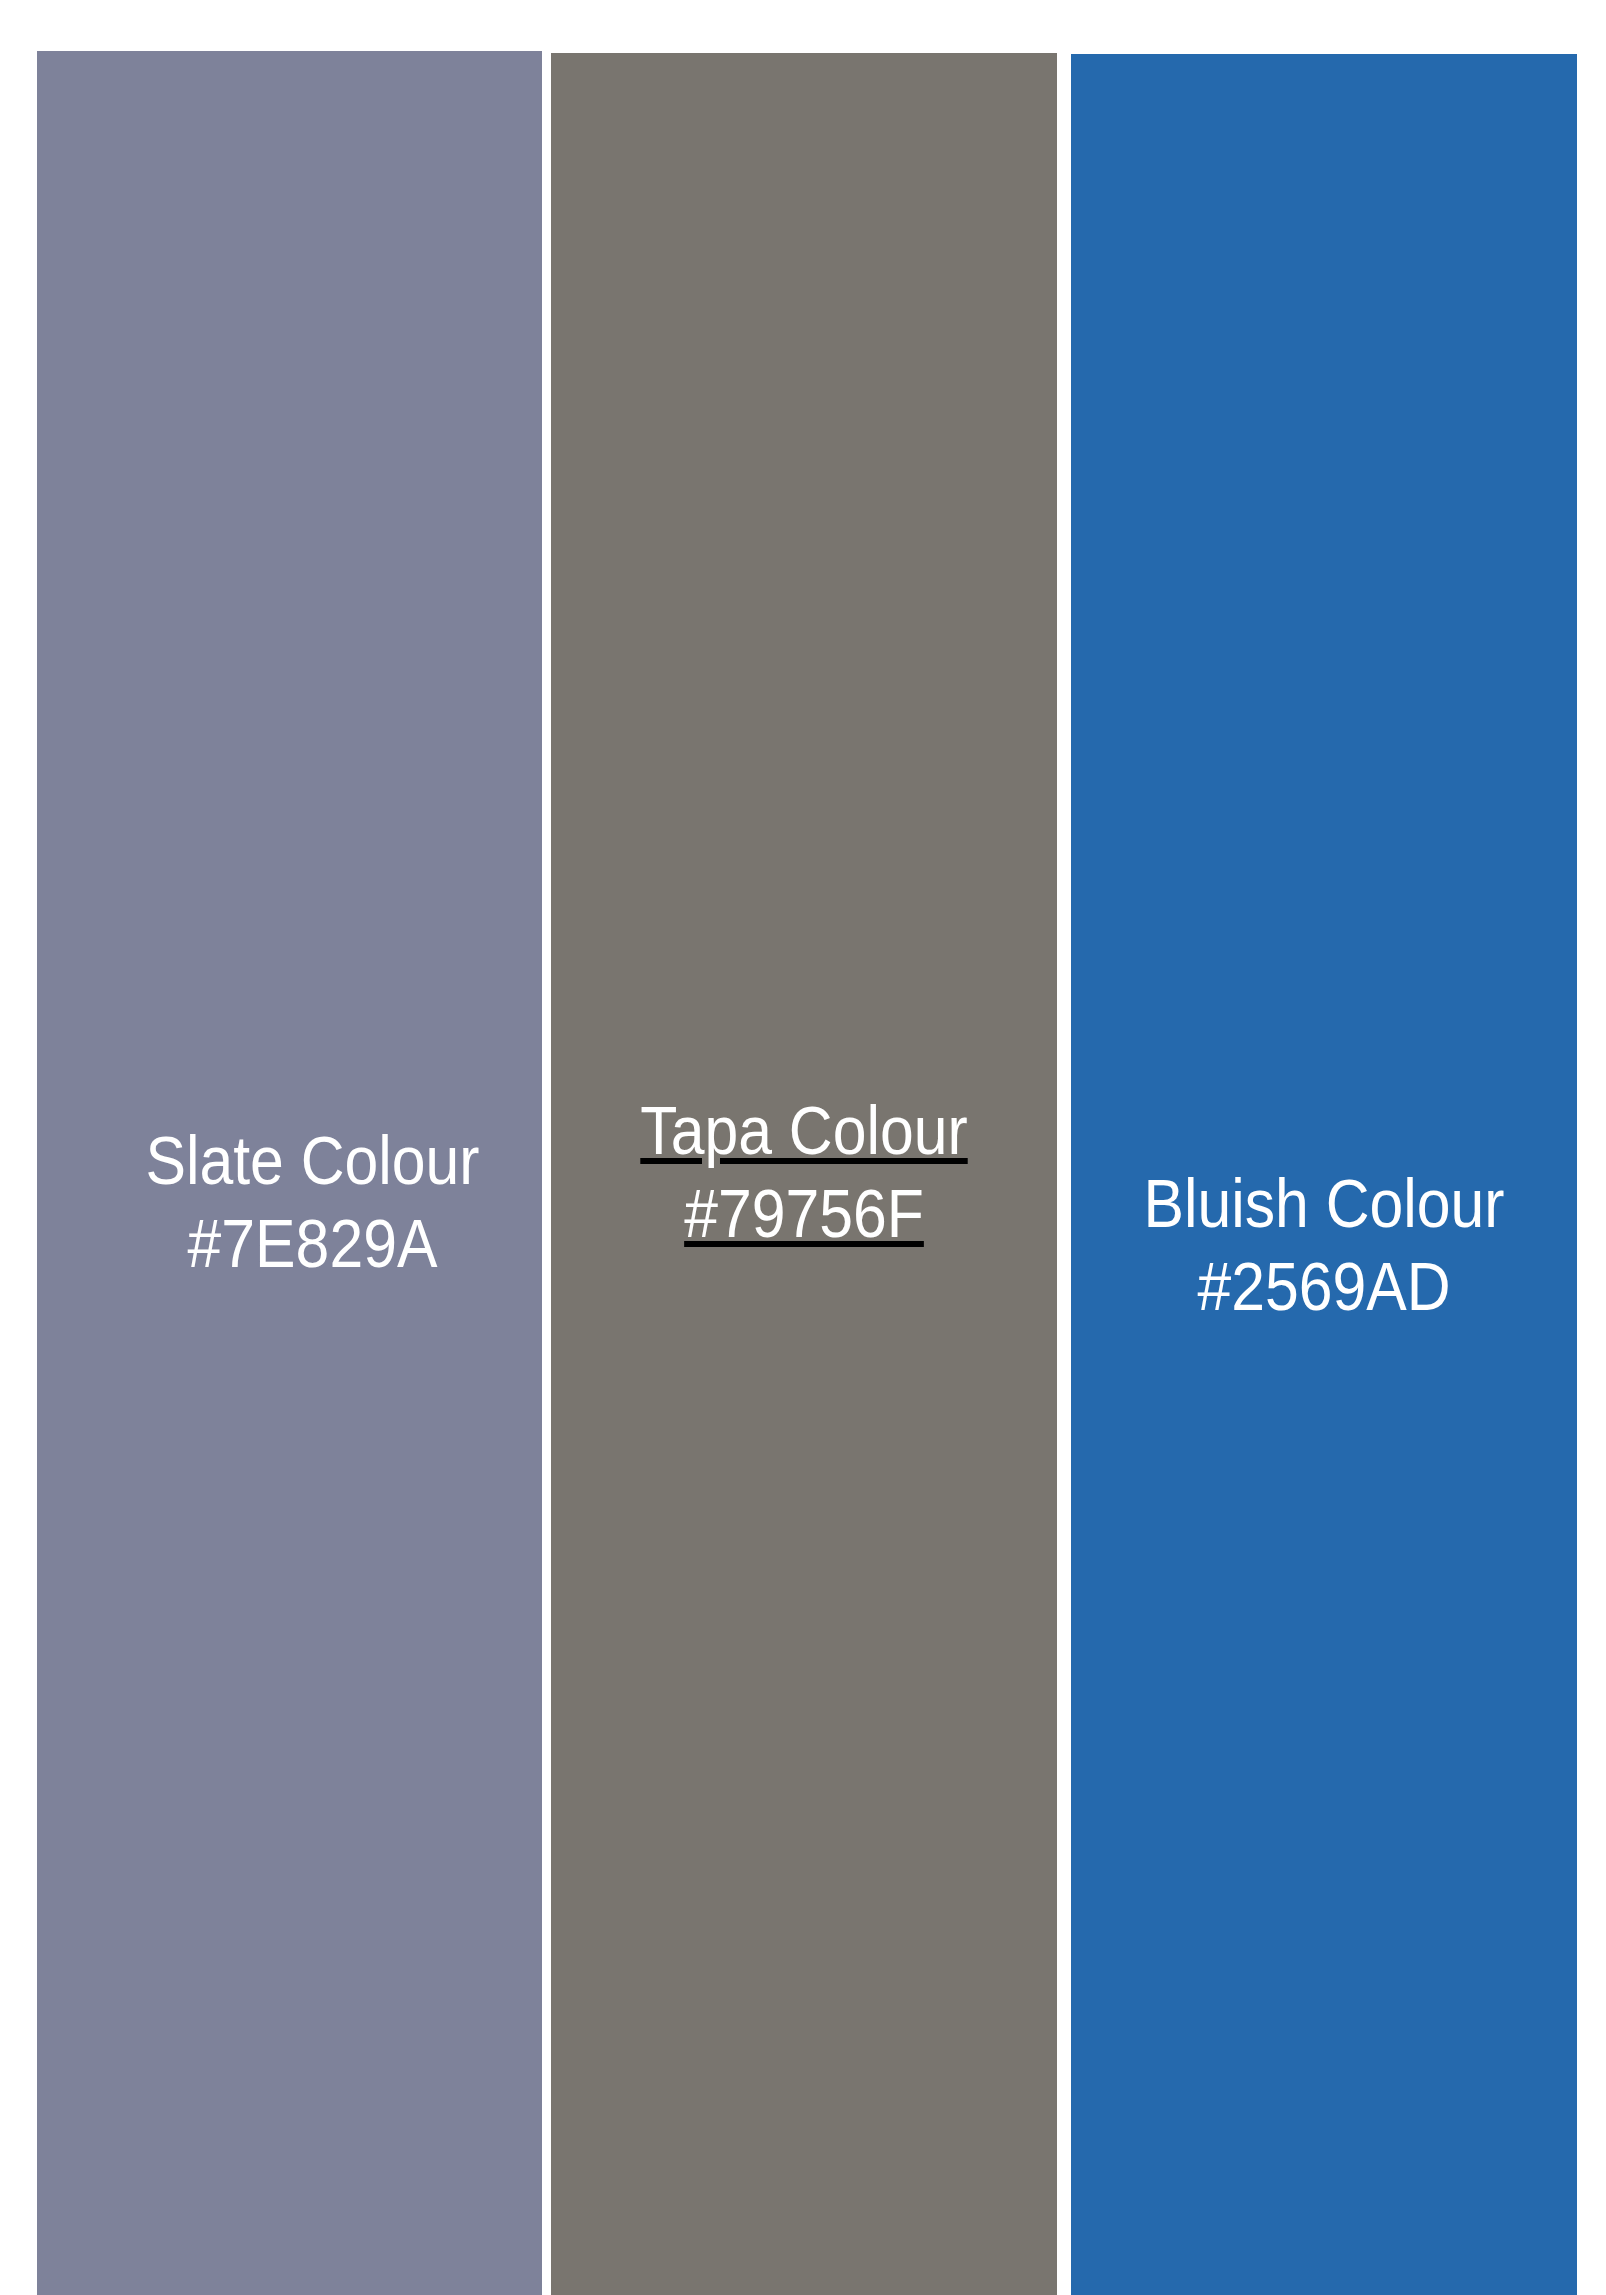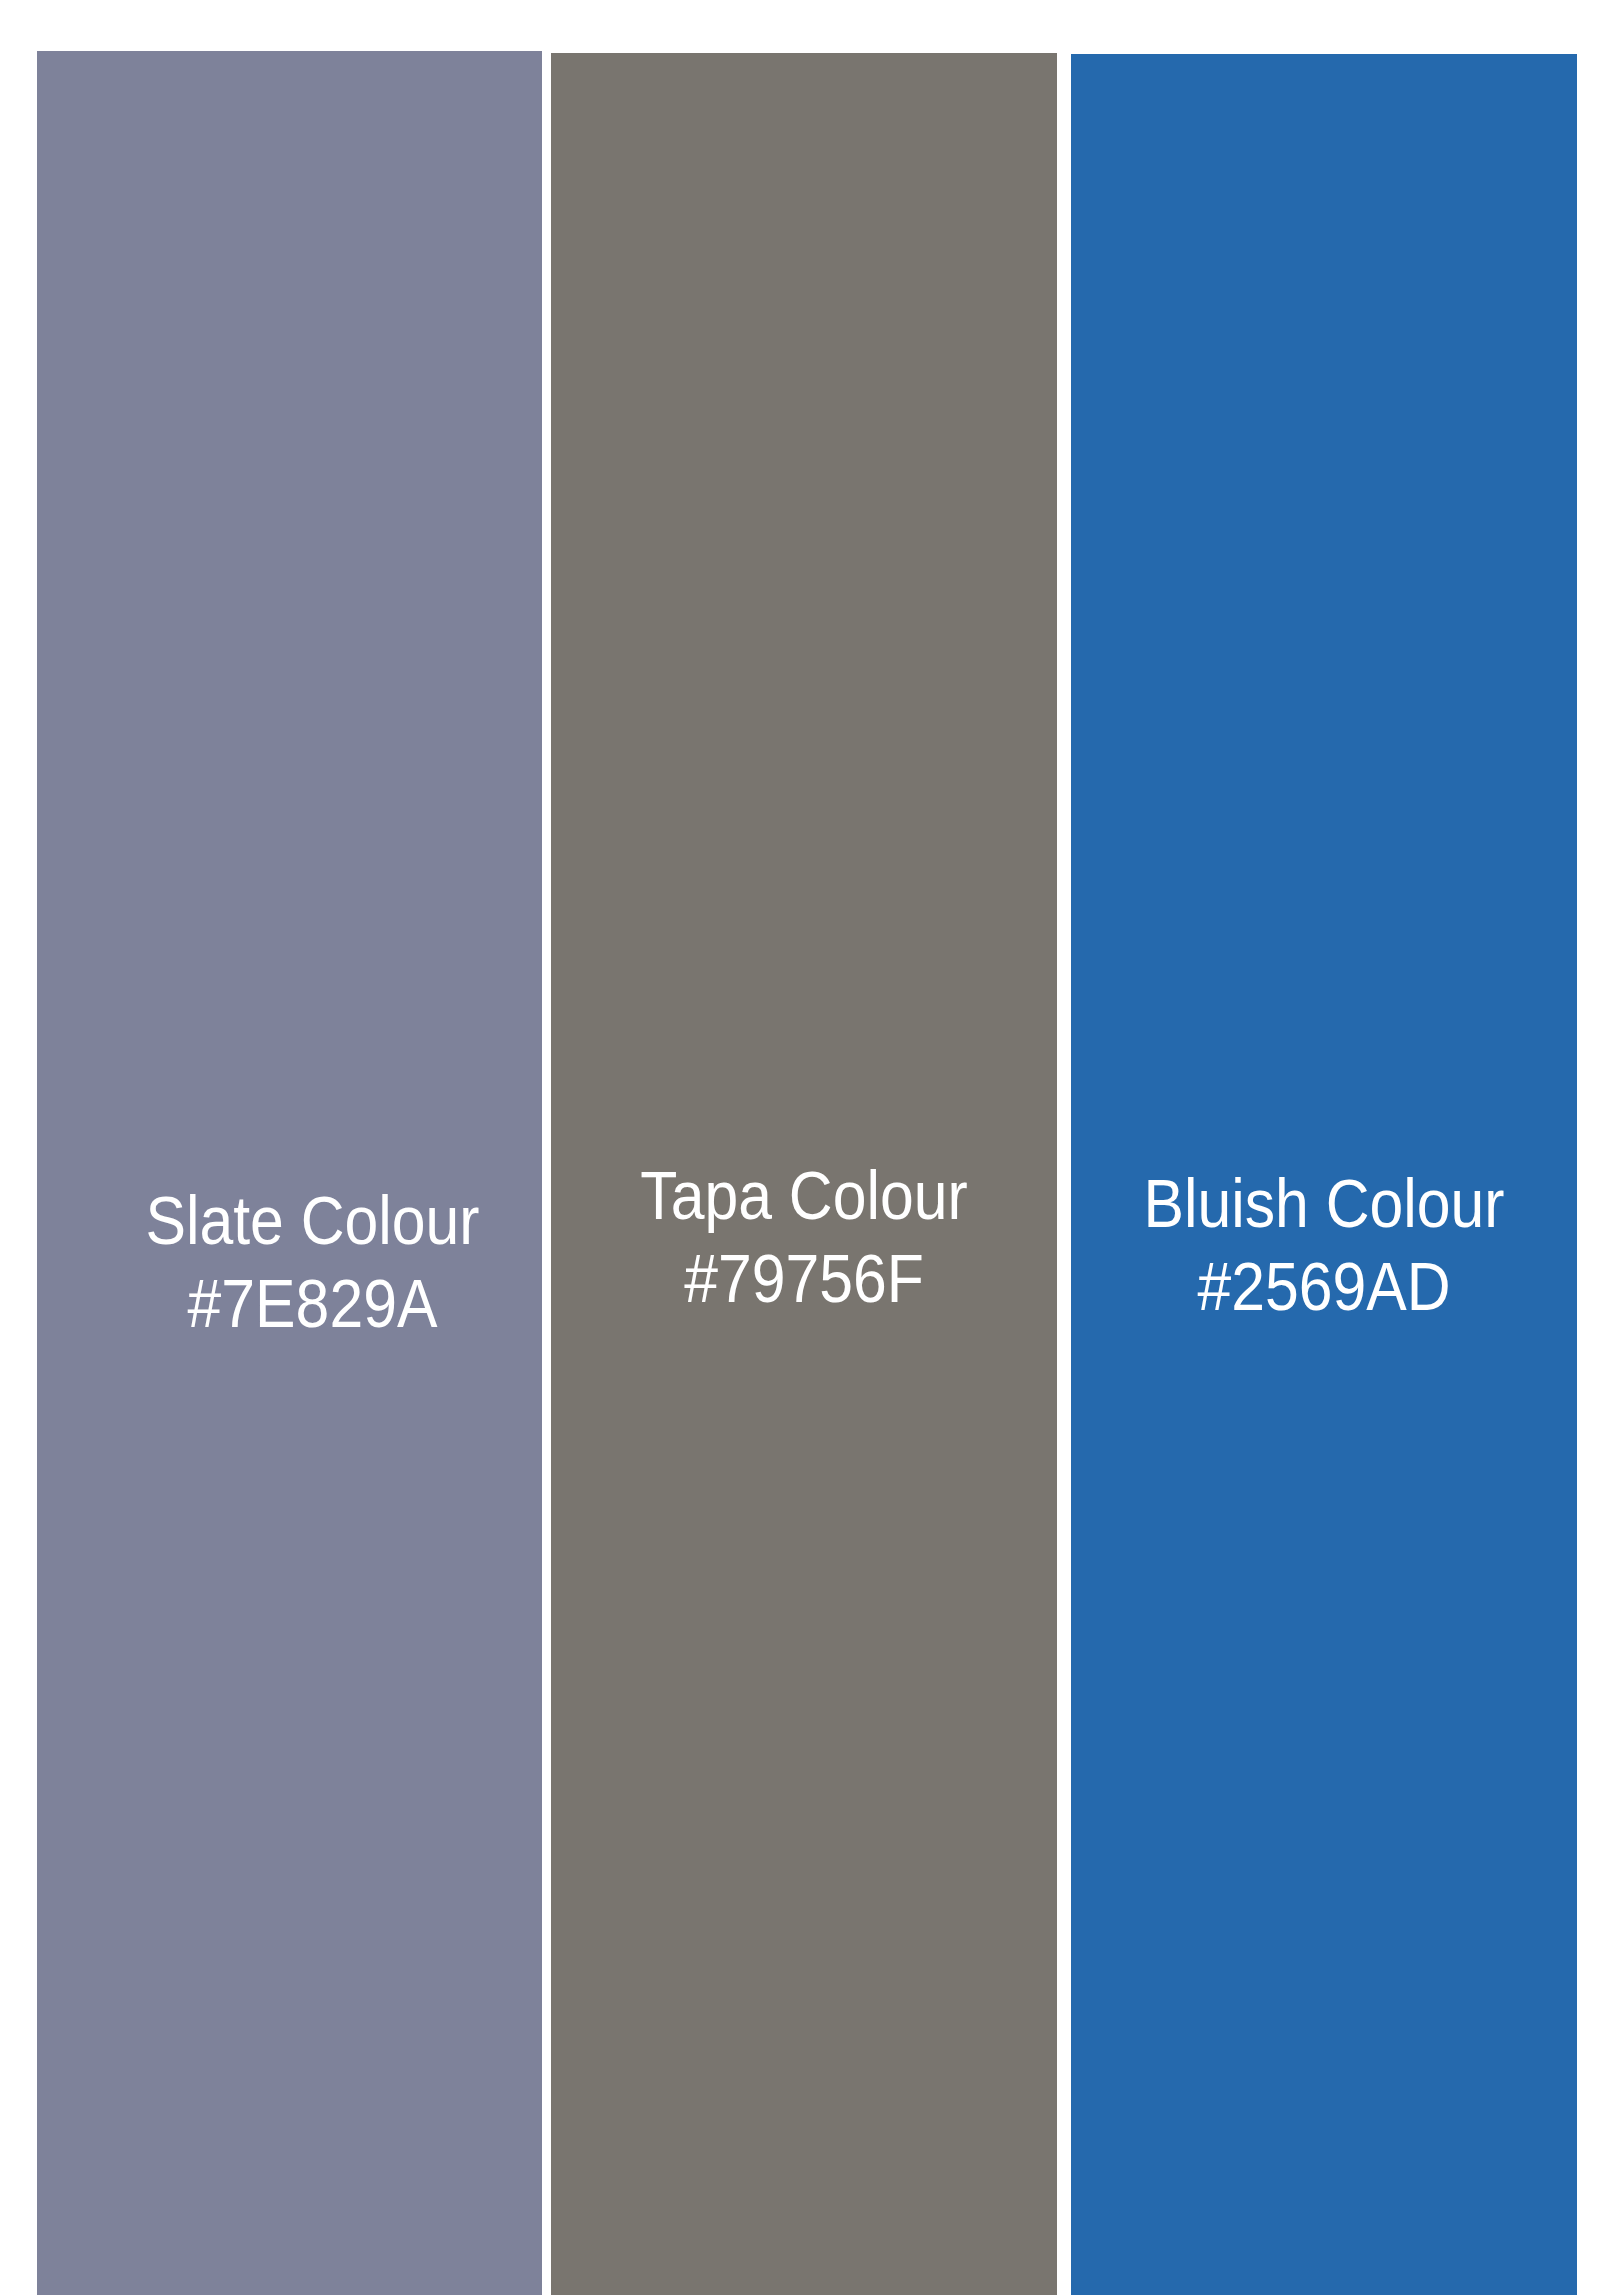--- a/index.html
+++ b/index.html
@@ -54,31 +54,31 @@
   }
 
   
   #swatch-slate {
     left: 37px;
     top: 51px;
     width: 505px;
     height: 2300px;
     background: #7E829A;
   }
-  #swatch-slate .swatch-text-block { top: 1128px; padding-left: 46px; }
+  #swatch-slate .swatch-text-block { top: 1068px; padding-left: 46px; }
 
   
   #swatch-tapa {
     left: 551px;
     top: 53px;
     width: 506px;
     height: 2299px;
     background: #79756F;
   }
-  #swatch-tapa .swatch-text-block { top: 1101px; }
+  #swatch-tapa .swatch-text-block { top: 1036px; text-decoration: underline; }
 
   
   #swatch-bluish {
     left: 1071px;
     top: 54px;
     width: 506px;
     height: 2299px;
     background: #2569AD;
   }
   #swatch-bluish .swatch-text-block { top: 1108px; }

